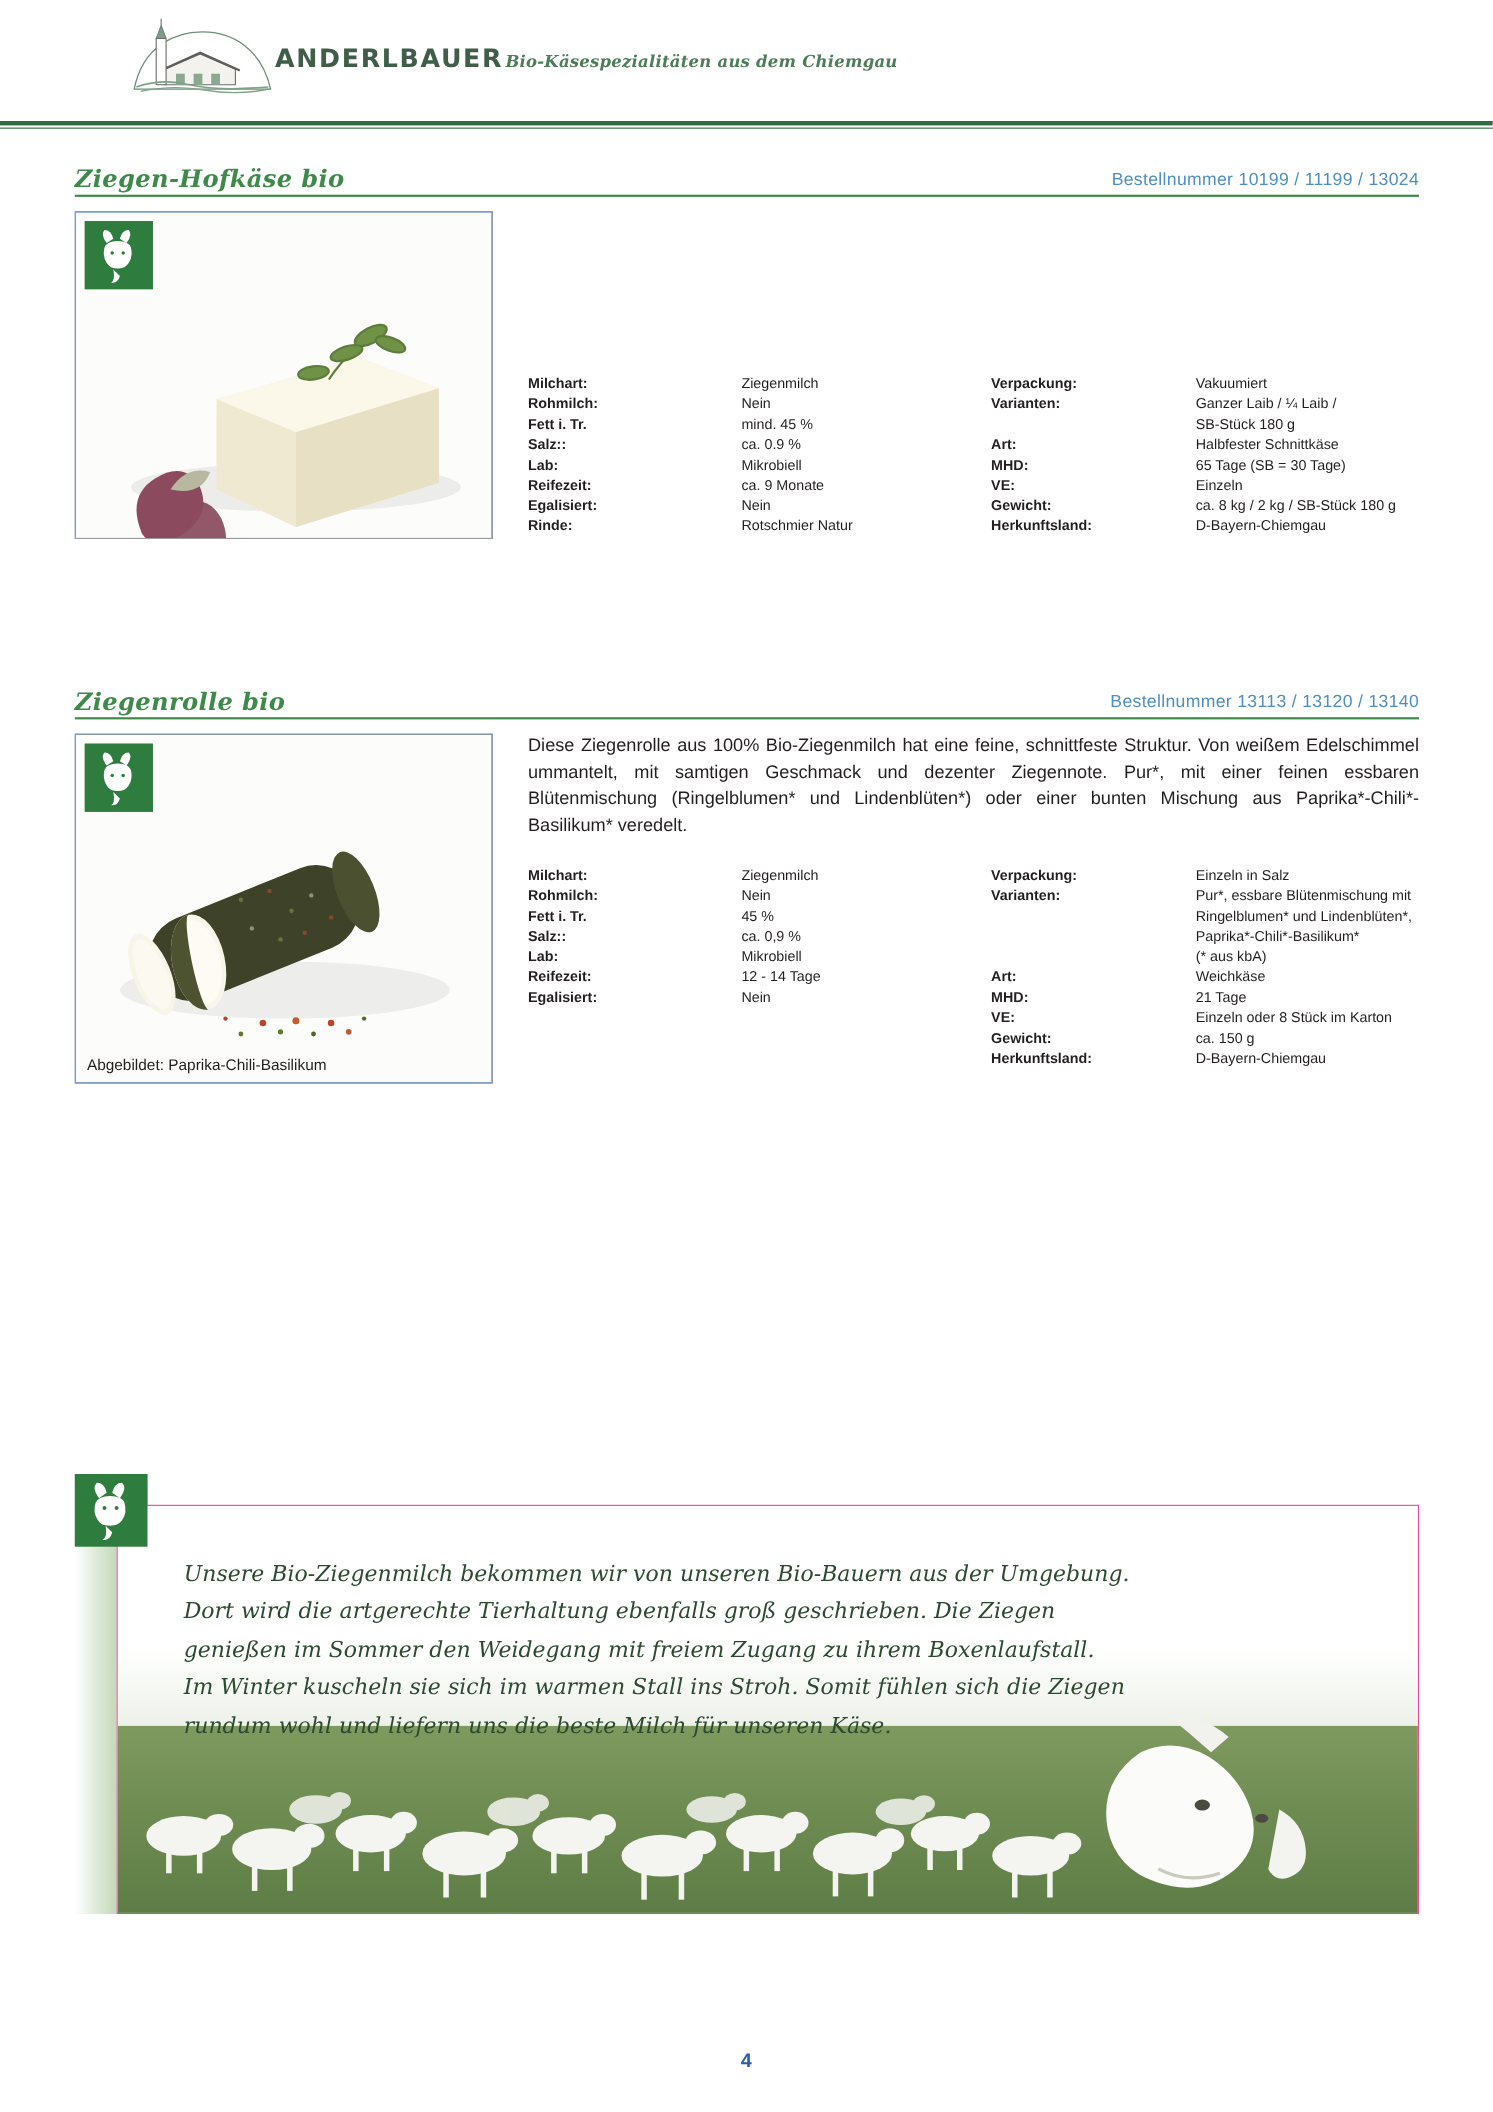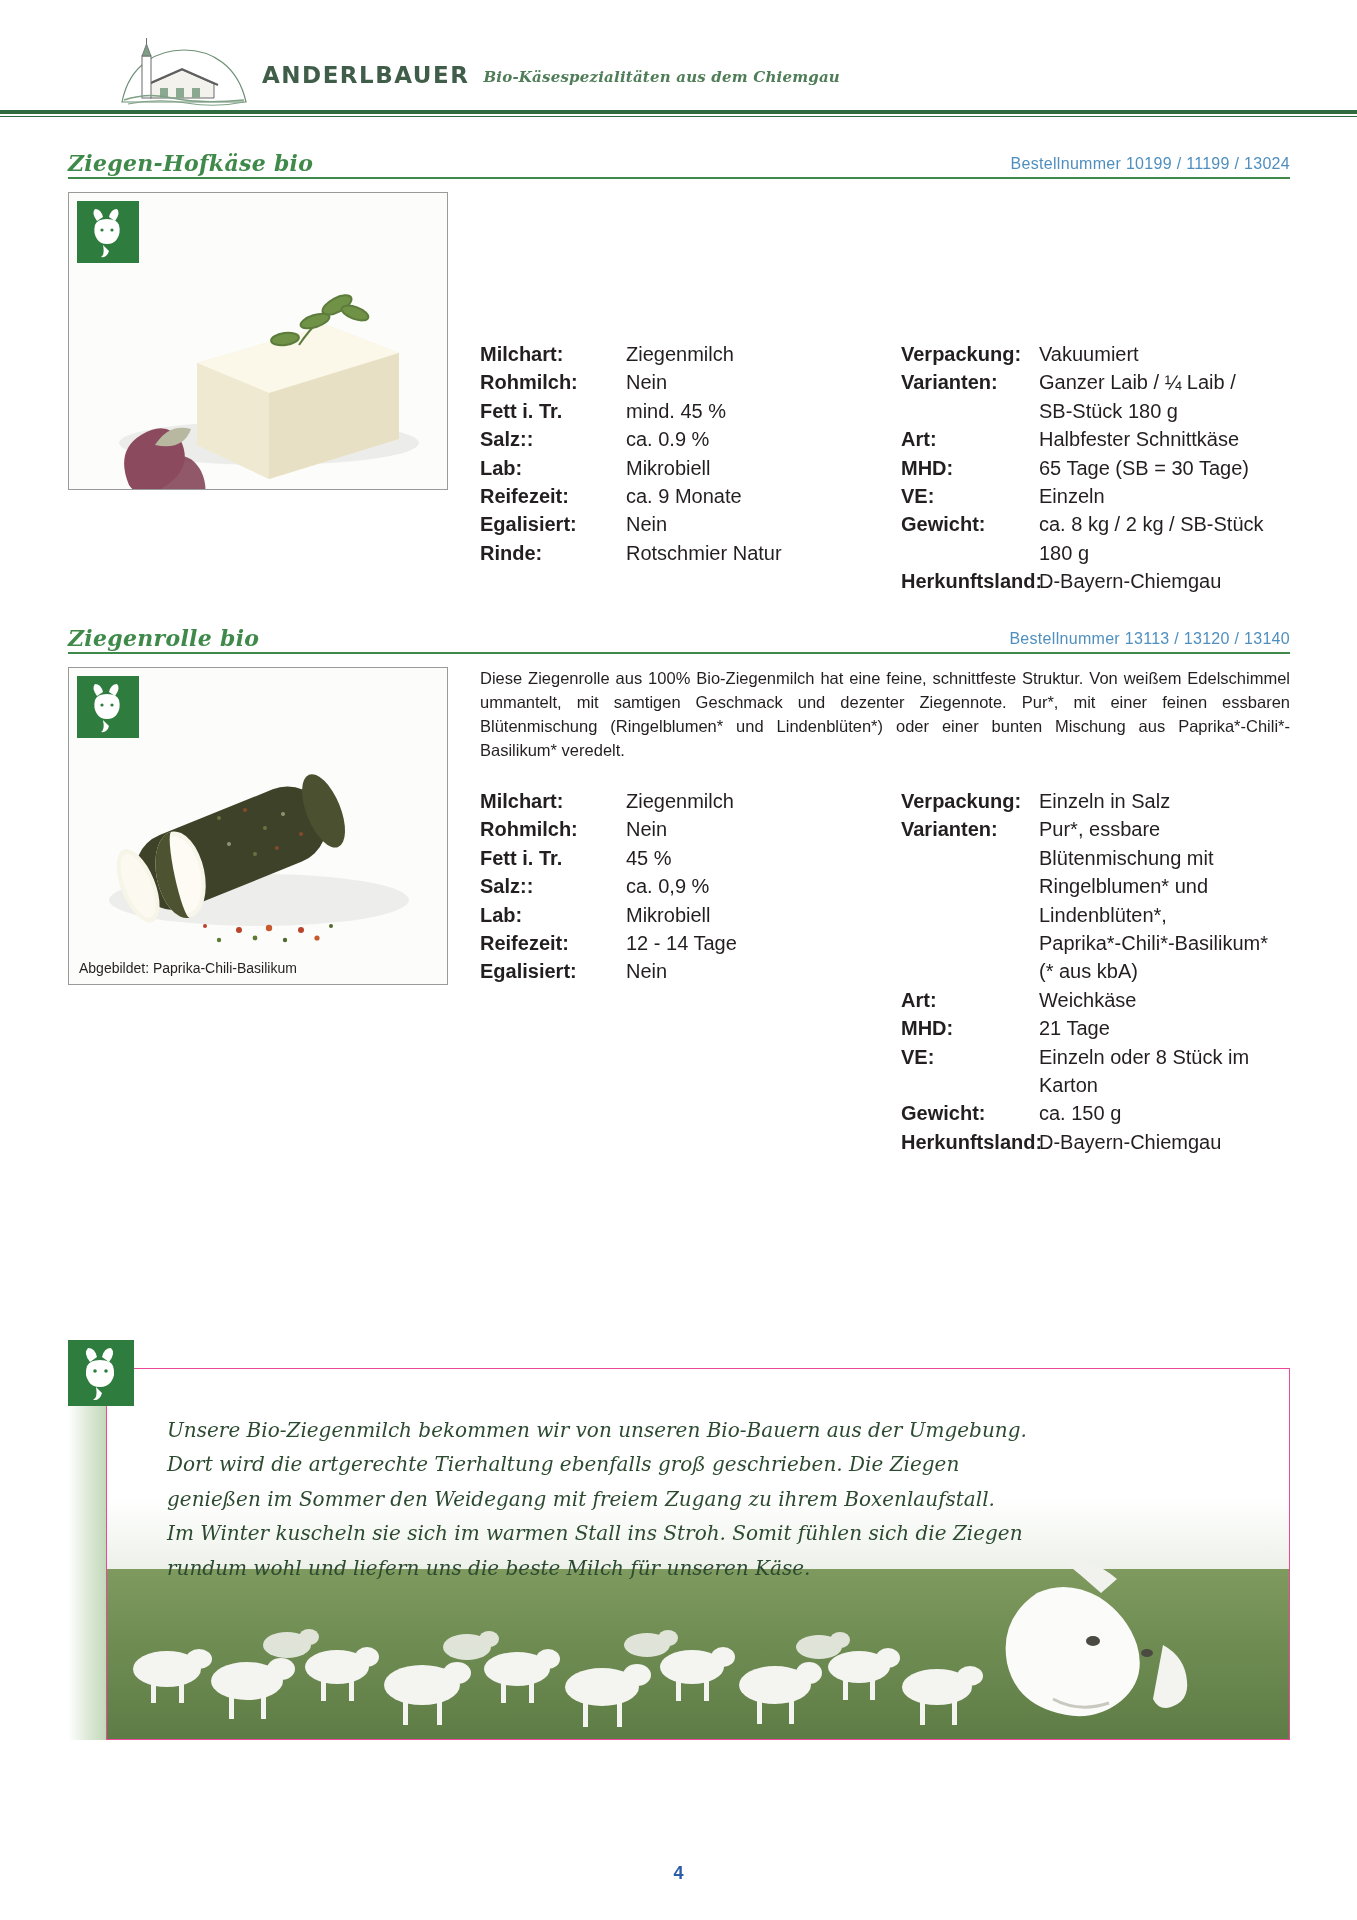--- a/index.html
+++ b/index.html
@@ -30,24 +30,24 @@
   .header-rule2 {
     position: absolute;
     left: 0; right: 0;
     top: 116px;
     height: 1px;
     background: #2e6b3e;
   }
   .logo-wrap {
     position: absolute;
     left: 120px;
-    top: 32px;
+    top: 11px;
     display: flex;
     align-items: flex-end;
-    gap: 14px;
+    gap: 2px;
   }
   .logo-mark {
     width: 128px;
     height: 78px;
     position: relative;
   }
   .brand-name {
     font-family: "DejaVu Sans", sans-serif;
     font-weight: bold;
     font-size: 23px;
@@ -155,22 +155,23 @@
     right: 0;
     display: flex;
   }
   #specs-0 { top: 148px; }
   #specs-1 { top: 120px; }
 
   .spec-col { width: 50%; }
   .spec-col.right { padding-left: 16px; }
   .spec-row {
     display: flex;
-    font-size: 20px;
+    font-size: 13px;
     line-height: 1.42;
+    gap: 48px;
   }
   .spec-label {
     font-weight: bold;
     width: 146px;
     flex: 0 0 146px;
     color: #231f20;
   }
   .spec-col.right .spec-label {
     width: 138px;
     flex: 0 0 138px;

